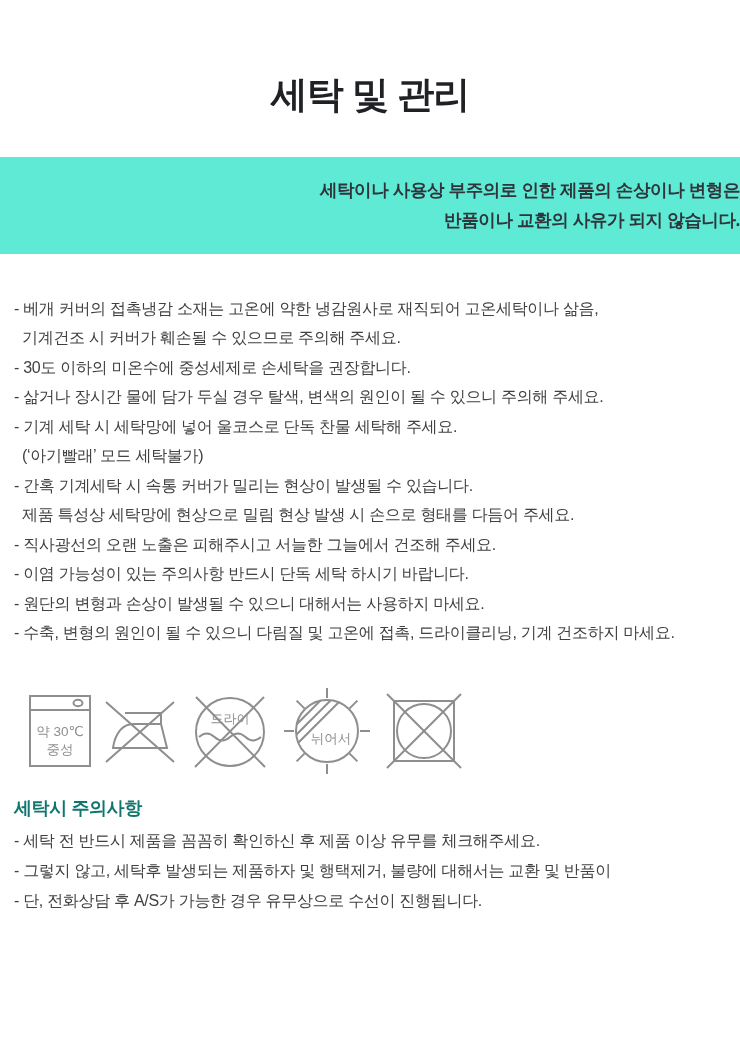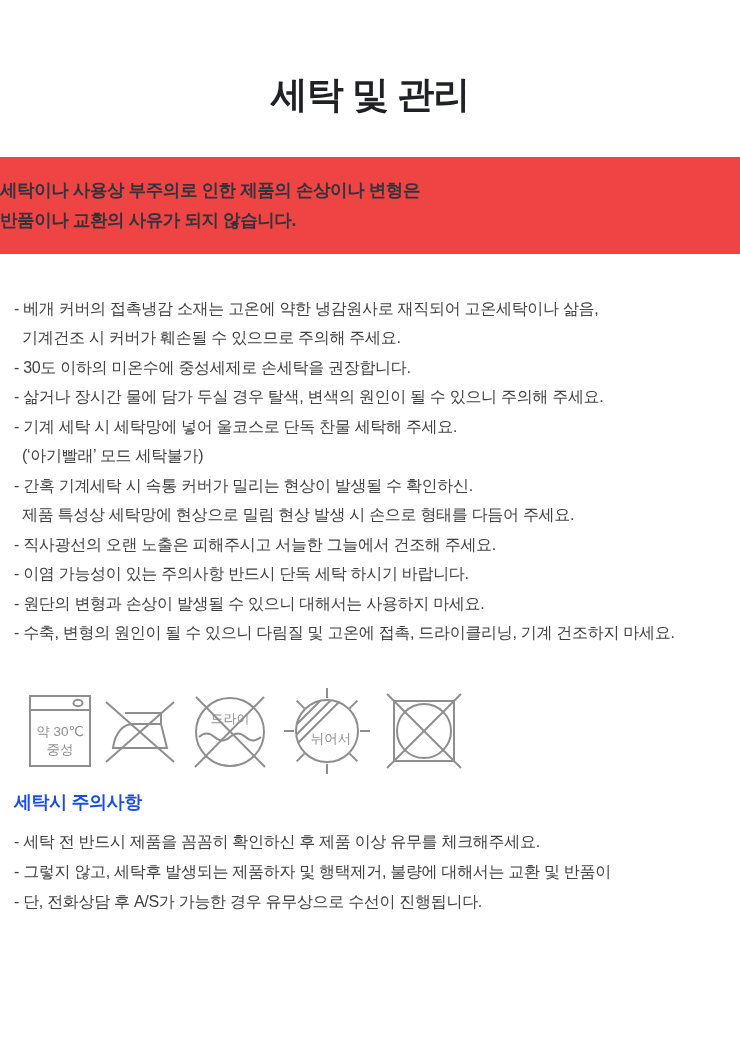--- a/index.html
+++ b/index.html
@@ -21,25 +21,25 @@
     text-align: center;
     font-size: 37px;
     line-height: 48px;
     font-weight: 800;
     color: #1f2125;
     letter-spacing: -1px;
   }
   .notice {
     margin-top: 38px;
     height: 97px;
-    background: #ef4444;
+    background: #5eead4;
     display: flex;
     flex-direction: column;
     justify-content: center;
-    align-items: flex-start;
+    align-items: flex-end;
   }
   .notice p {
     margin: 0;
     font-size: 17.5px;
     line-height: 30px;
     font-weight: 700;
     color: #30353c;
     letter-spacing: -0.4px;
   }
   .instructions {
@@ -65,29 +65,29 @@
   }
   .symbol { display: block; }
   .symbol svg { display: block; }
   .symbol [data-stroke] { stroke: #8e8e8e; fill: none; stroke-width: 2; }
   .symbol text {
     font-family: "Liberation Sans", "DejaVu Sans", sans-serif;
     fill: #8e8e8e;
     stroke: none;
   }
   .caution-heading {
-    margin-top: 12px;
+    margin-top: 18px;
     padding-left: 14px;
     font-size: 18px;
     font-weight: 700;
-    color: #1d4ed8;
+    color: #0f766e;
     letter-spacing: -0.4px;
   }
   .caution-list {
-    margin-top: 13px;
+    margin-top: 6px;
     padding-left: 14px;
   }
   .caution-list p { line-height: 30px; }
 </style>
 </head>
 <body>
 
 <div class="page">
 
   <h1 class="page-title">세탁 및 관리</h1>
@@ -97,21 +97,21 @@
     <p>반품이나 교환의 사유가 되지 않습니다.</p>
   </div>
 
   <div class="instructions">
     <p>- 베개 커버의 접촉냉감 소재는 고온에 약한 냉감원사로 재직되어 고온세탁이나 삶음,</p>
     <p class="cont">기계건조 시 커버가 훼손될 수 있으므로 주의해 주세요.</p>
     <p>- 30도 이하의 미온수에 중성세제로 손세탁을 권장합니다.</p>
     <p>- 삶거나 장시간 물에 담가 두실 경우 탈색, 변색의 원인이 될 수 있으니 주의해 주세요.</p>
     <p>- 기계 세탁 시 세탁망에 넣어 울코스로 단독 찬물 세탁해 주세요.</p>
     <p class="cont">(‘아기빨래’ 모드 세탁불가)</p>
-    <p>- 간혹 기계세탁 시 속통 커버가 밀리는 현상이 발생될 수 확인하신.</p>
+    <p>- 간혹 기계세탁 시 속통 커버가 밀리는 현상이 발생될 수 있습니다.</p>
     <p class="cont">제품 특성상 세탁망에 현상으로 밀림 현상 발생 시 손으로 형태를 다듬어 주세요.</p>
     <p>- 직사광선의 오랜 노출은 피해주시고 서늘한 그늘에서 건조해 주세요.</p>
     <p>- 이염 가능성이 있는 주의사항 반드시 단독 세탁 하시기 바랍니다.</p>
     <p>- 원단의 변형과 손상이 발생될 수 있으니 대해서는 사용하지 마세요.</p>
     <p>- 수축, 변형의 원인이 될 수 있으니 다림질 및 고온에 접촉, 드라이클리닝, 기계 건조하지 마세요.</p>
   </div>
 
   <div class="symbols-row">
 
     <span class="symbol">

